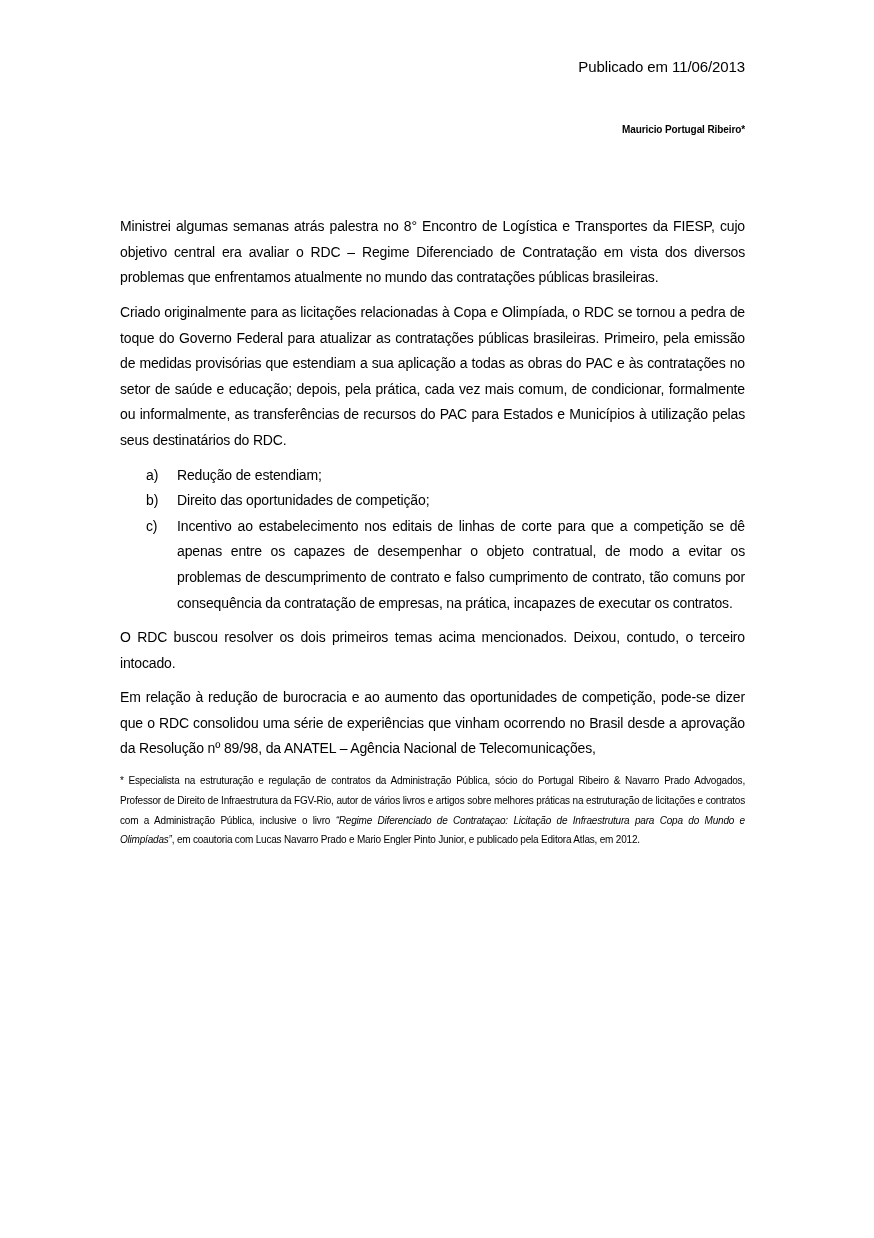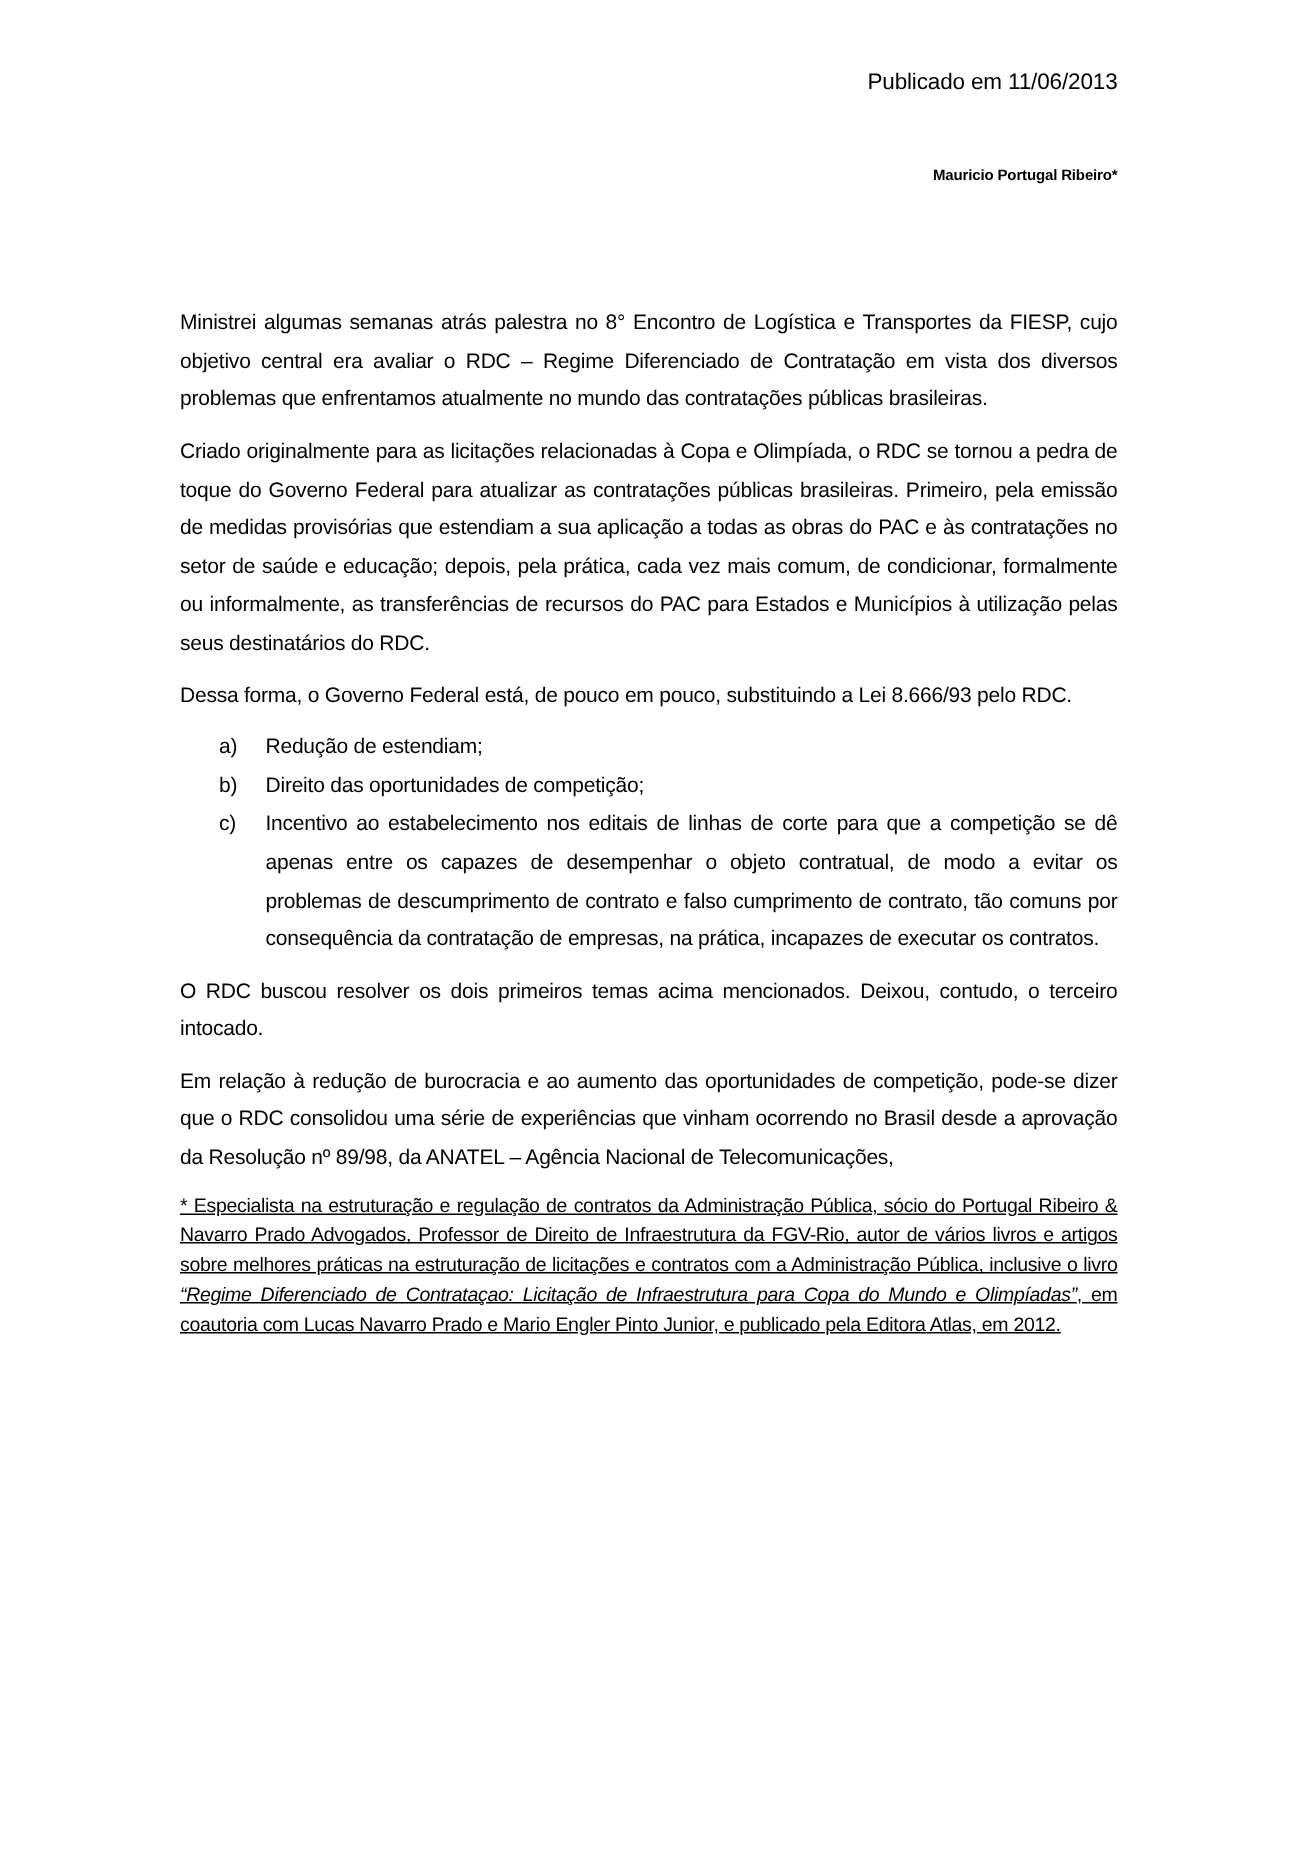--- a/index.html
+++ b/index.html
@@ -7,21 +7,21 @@
   body {
     width: 874px; height: 1238px;
     font-family: "Liberation Sans", sans-serif;
     color: #000000;
     position: relative;
     overflow: hidden;
   }
   .page {
     width: 864px; height: 1238px;
     background: #ffffff;
-    padding: 42px 119px 0 120px;
+    padding: 54px 119px 0 120px;
     overflow: hidden;
   }
   .pub-date {
     text-align: right;
     font-size: 15px;
     line-height: 25.6px;
     letter-spacing: -0.1px;
   }
   .doc-title {
     margin-top: 30px;
@@ -52,45 +52,43 @@
     display: flex;
     padding-left: 26px;
     font-size: 14px;
     line-height: 25.6px;
     letter-spacing: -0.15px;
   }
   .list-marker { flex: 0 0 31px; width: 31px; }
   .list-text { flex: 1; text-align: justify; }
   .footnote {
     margin-top: 8px;
-    font-size: 13px;
+    font-size: 10px;
     line-height: 19.8px;
     text-align: justify;
     letter-spacing: -0.2px;
-    text-decoration: underline;
   }
   .footnote .book-title { font-style: italic; }
 </style>
 </head>
 <body>
 
 <div class="page">
 
   <div class="pub-date">Publicado em 11/06/2013</div>
 
 
   <div class="author">Mauricio Portugal Ribeiro*</div>
 
   <div class="body-text">
 
     <p class="para">Ministrei algumas semanas atrás palestra no 8° Encontro de Logística e Transportes da FIESP, cujo objetivo central era avaliar o RDC – Regime Diferenciado de Contratação em vista dos diversos problemas que enfrentamos atualmente no mundo das contratações públicas brasileiras.</p>
 
     <p class="para">Criado originalmente para as licitações relacionadas à Copa e Olimpíada, o RDC se tornou a pedra de toque do Governo Federal para atualizar as contratações públicas brasileiras. Primeiro, pela emissão de medidas provisórias que estendiam a sua aplicação a todas as obras do PAC e às contratações no setor de saúde e educação; depois, pela prática, cada vez mais comum, de condicionar, formalmente ou informalmente, as transferências de recursos do PAC para Estados e Municípios à utilização pelas seus destinatários do RDC.</p>
 
-    <p class="para">Dessa forma, o Governo Federal está, de pouco em pouco, substituindo a Lei 8.666/93 pelo RDC.</p>
 
 
     <div class="list">
 
       <div class="list-item">
         <span class="list-marker">a)</span>
         <span class="list-text">Redução de estendiam;</span>
       </div>
 
       <div class="list-item">

